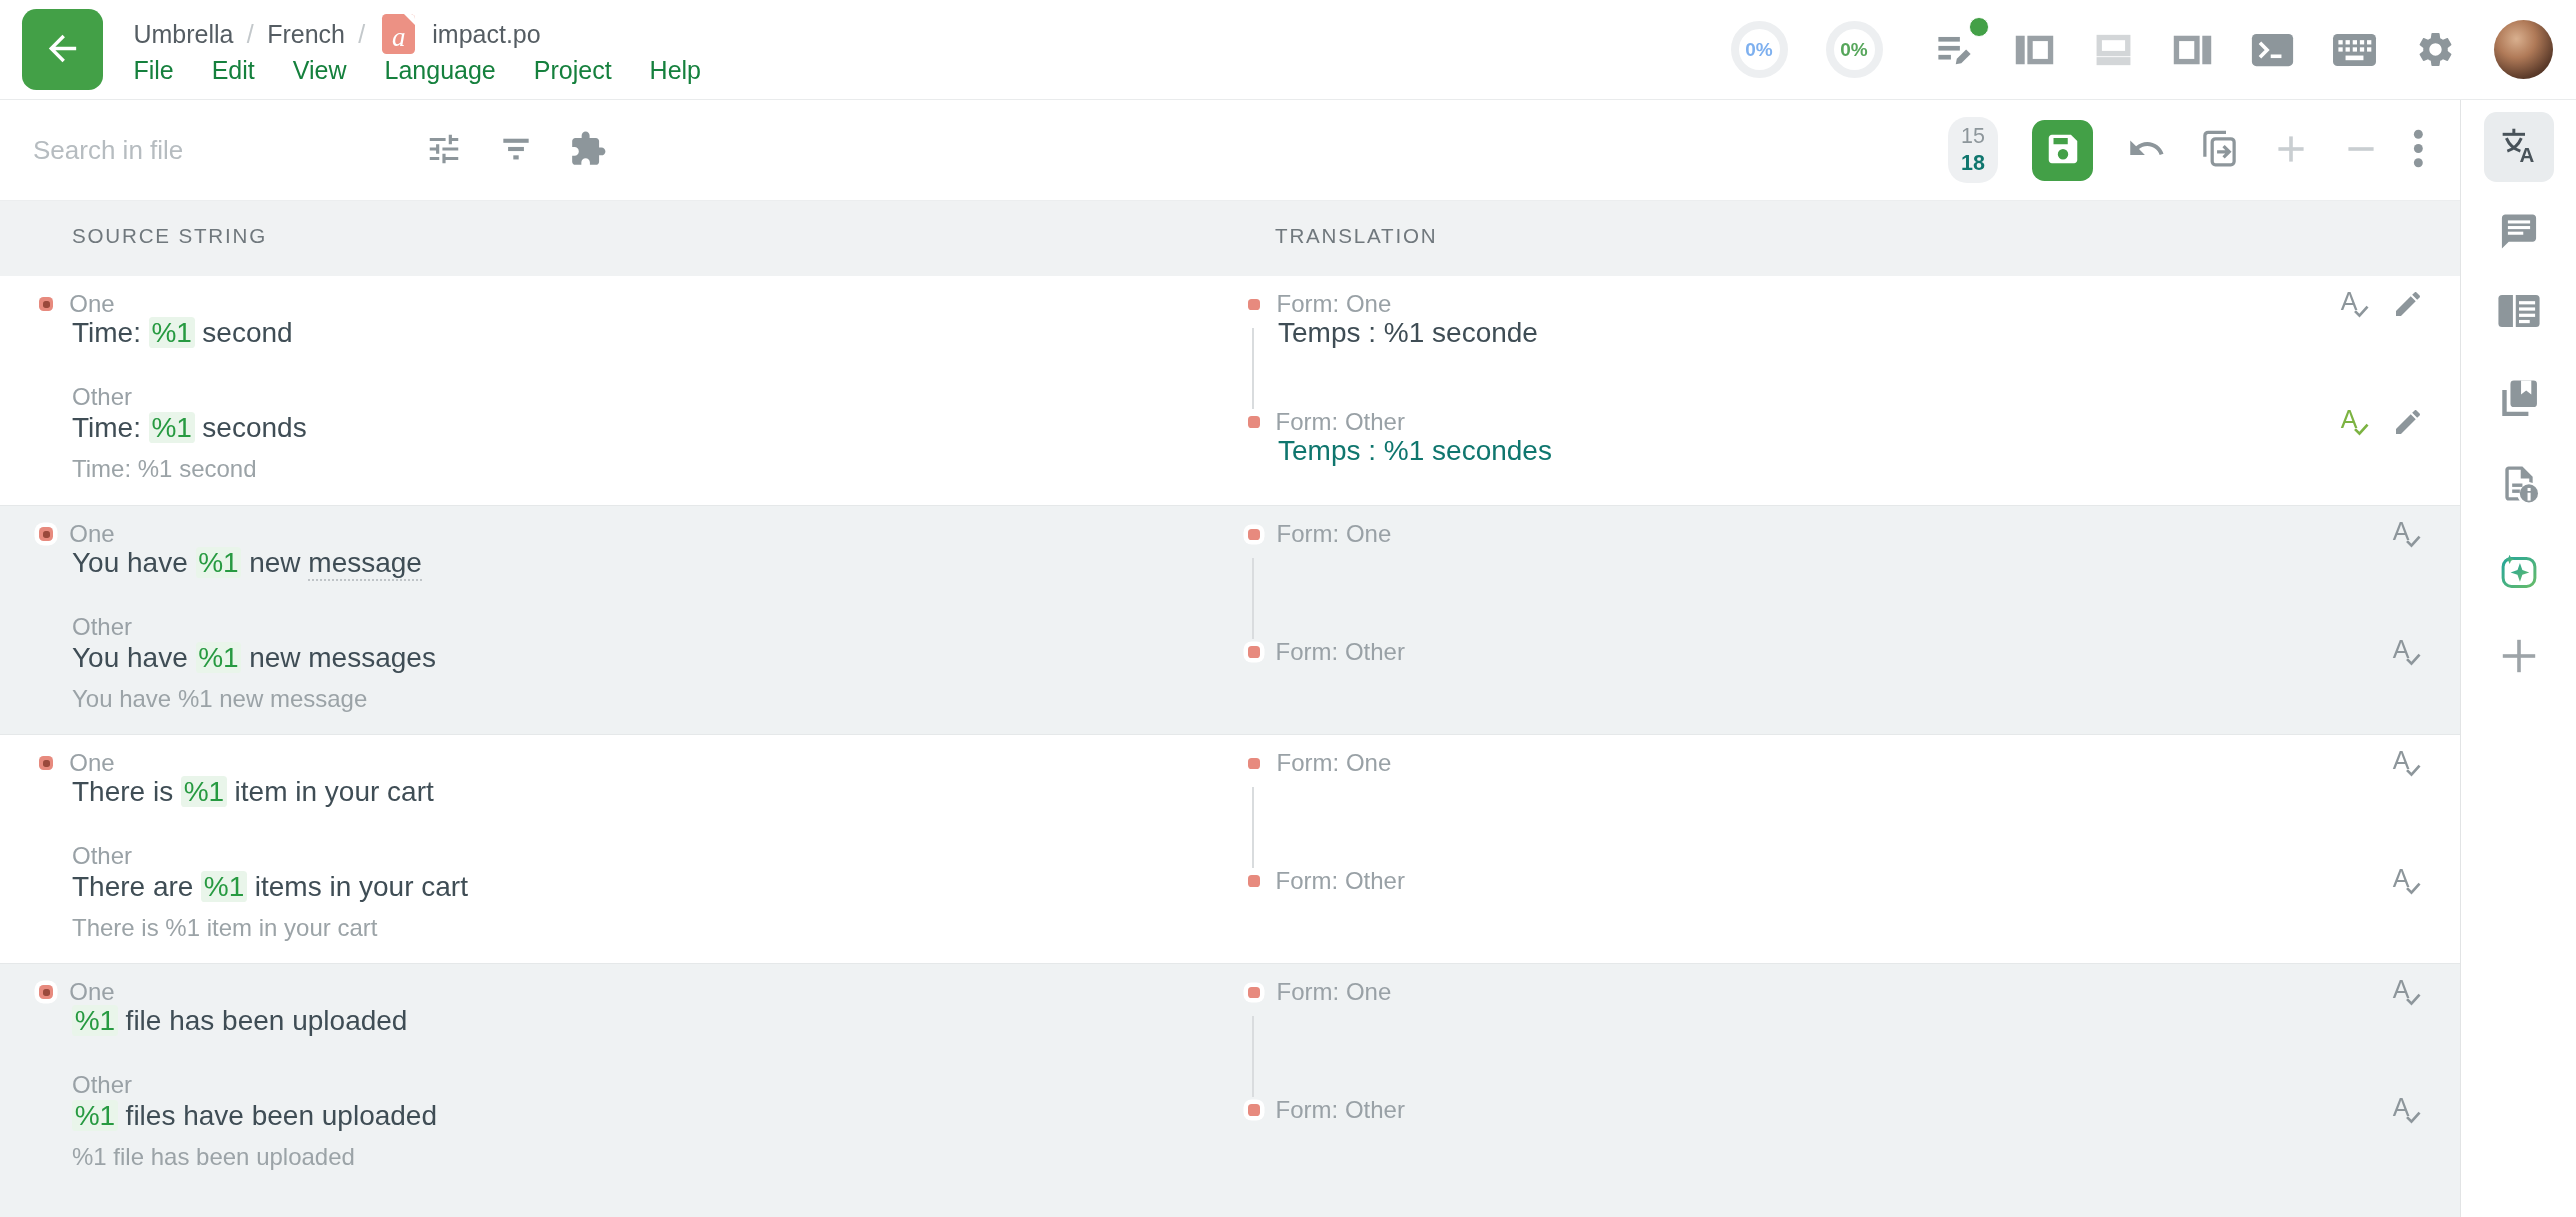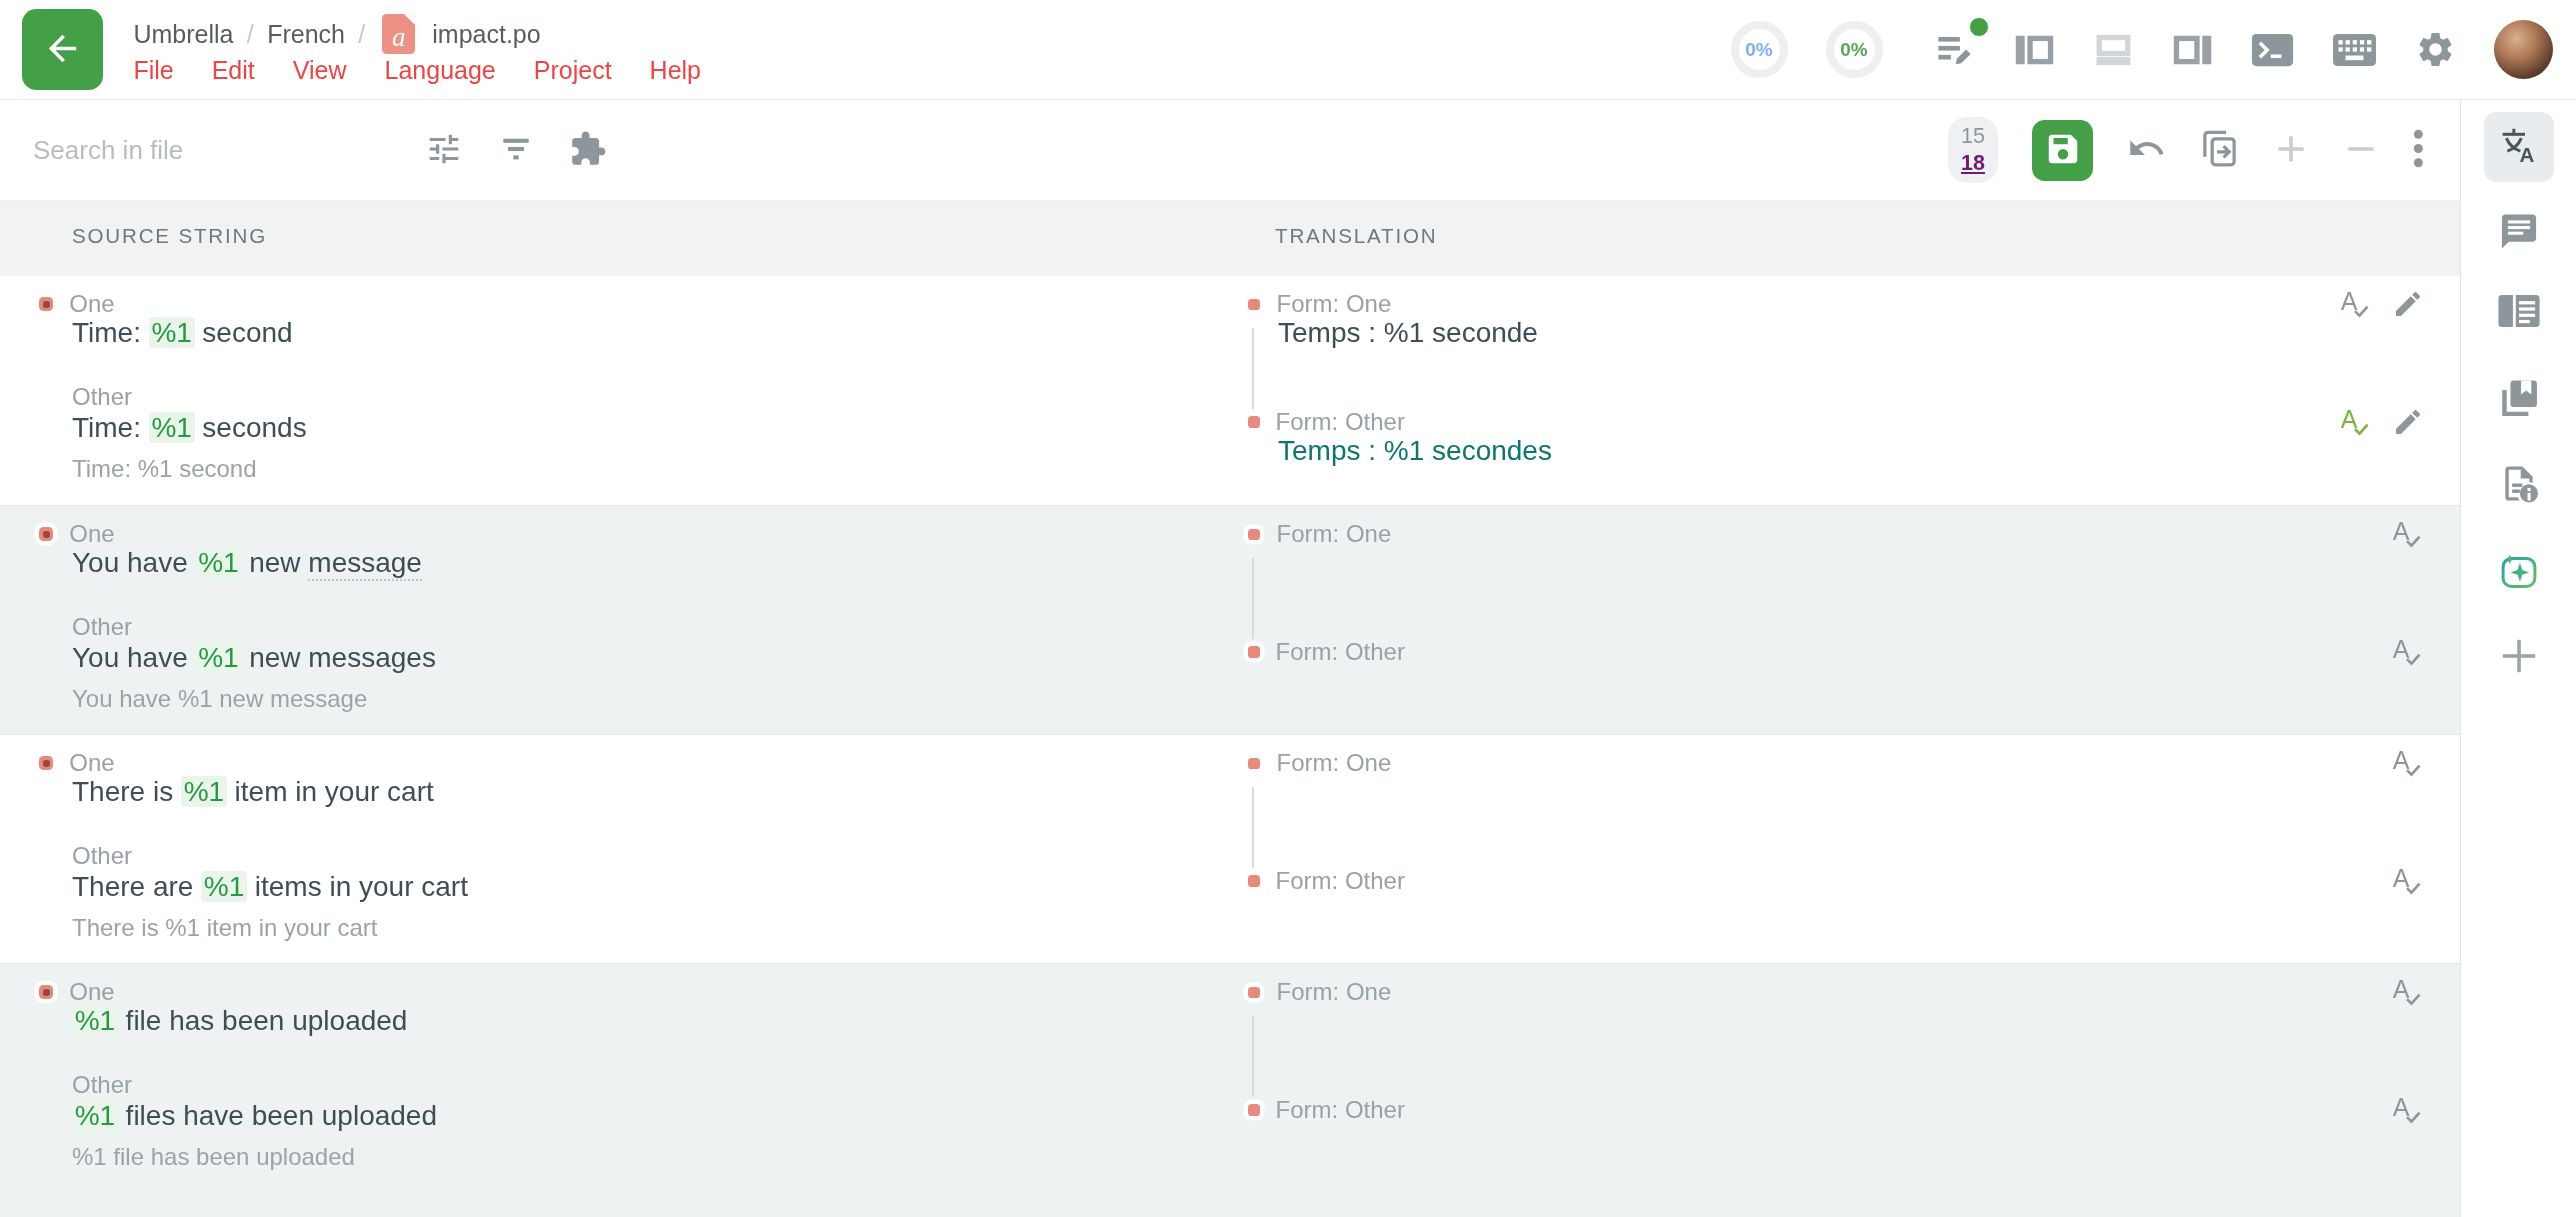--- a/index.html
+++ b/index.html
@@ -13,21 +13,21 @@
               display:flex; align-items:center; justify-content:center; flex:none; cursor:pointer; }
   .tb-left { margin-left:30px; }
   .crumbs { display:flex; align-items:center; gap:13.4px; font-size:25px; color:#555d63; height:41px; }
   .crumbs .sep { color:#c3c8cb; }
   .file-badge { width:33px; height:40px; border-radius:4.5px; background:#ec9184; position:relative;
                 display:flex; align-items:flex-end; justify-content:center; overflow:hidden; margin:0 3.6px; }
   .file-badge::before { content:""; position:absolute; top:0; right:0; width:0; height:0;
                 border-left:11.6px solid transparent; border-top:11.6px solid #fff; }
   .file-badge .letter { color:#fff; font-family:"Liberation Serif", serif; font-style:italic;
                 font-size:27px; line-height:34px; }
-  .menus { display:flex; gap:38px; font-size:25px; color:#ef4444; margin-top:1.8px; }
+  .menus { display:flex; gap:38px; font-size:25px; color:#15803d; margin-top:1.8px; }
   .menus span { cursor:pointer; }
   .tb-right { margin-left:auto; display:flex; align-items:center; gap:38px; color:#8d969b; }
   .ring { width:57px; height:57px; border-radius:50%; border:8px solid #edeff1; background:#fff;
           display:flex; align-items:center; justify-content:center; font-size:19px; font-weight:bold; }
   .ring.blue { color:#7eb0ef; } .ring.green { color:#56a65b; margin-right:12.5px; }
   .tb-icon { position:relative; display:flex; align-items:center; cursor:pointer; }
   .dot { position:absolute; top:-10.7px; right:-12.5px; width:19.7px; height:19.7px; border-radius:50%;
          background:#43a047; border:1.8px solid #fff; }
   .avatar { width:59px; height:59px; border-radius:50%;
             background:radial-gradient(circle at 38% 32%, #d9b08f 0%, #b07a58 35%, #5d3c2b 72%, #3c2619 100%); }
@@ -37,21 +37,21 @@
   .left-col { width:2461px; border-right:0.9px solid #e2e4e5; display:flex; flex-direction:column; }
 
   .toolbar { height:101px; display:flex; align-items:center; padding:0 36px 0 33px;
              border-bottom:0.9px solid #eceeef; background:#fff; }
   .search-input { border:none; outline:none; font-size:26px; width:376px; color:#3e4c54; background:transparent; }
   .search-input::placeholder { color:#b6bcc0; }
   .tool-icons { display:flex; gap:34px; margin-left:16px; color:#8d969b; align-items:center; }
   .toolbar-right { margin-left:auto; display:flex; align-items:center; gap:34px; color:#8d969b; }
   .counter { background:#eef0f2; border-radius:19px; padding:6.3px 13.4px; text-align:center;
              font-size:21.5px; line-height:27px; }
-  .counter .top { color:#8d969b; } .counter .bot { color:#701a75; font-weight:bold;text-decoration:underline; }
+  .counter .top { color:#8d969b; } .counter .bot { color:#0f766e; font-weight:bold; }
   .save-btn { width:61px; height:61px; border-radius:12.5px; background:#43a047;
               display:flex; align-items:center; justify-content:center; cursor:pointer; }
   .faded { color:#c9ced1; }
 
   
   .thead { height:75px; background:#f0f2f3; position:relative; font-size:20.6px; letter-spacing:1.8px;
            color:#70787d; }
   .thead .h1 { position:absolute; left:72px; top:23px; }
   .thead .h2 { position:absolute; left:1275px; top:23px; }
   .rows { flex:1; display:flex; flex-direction:column; overflow:hidden; }

